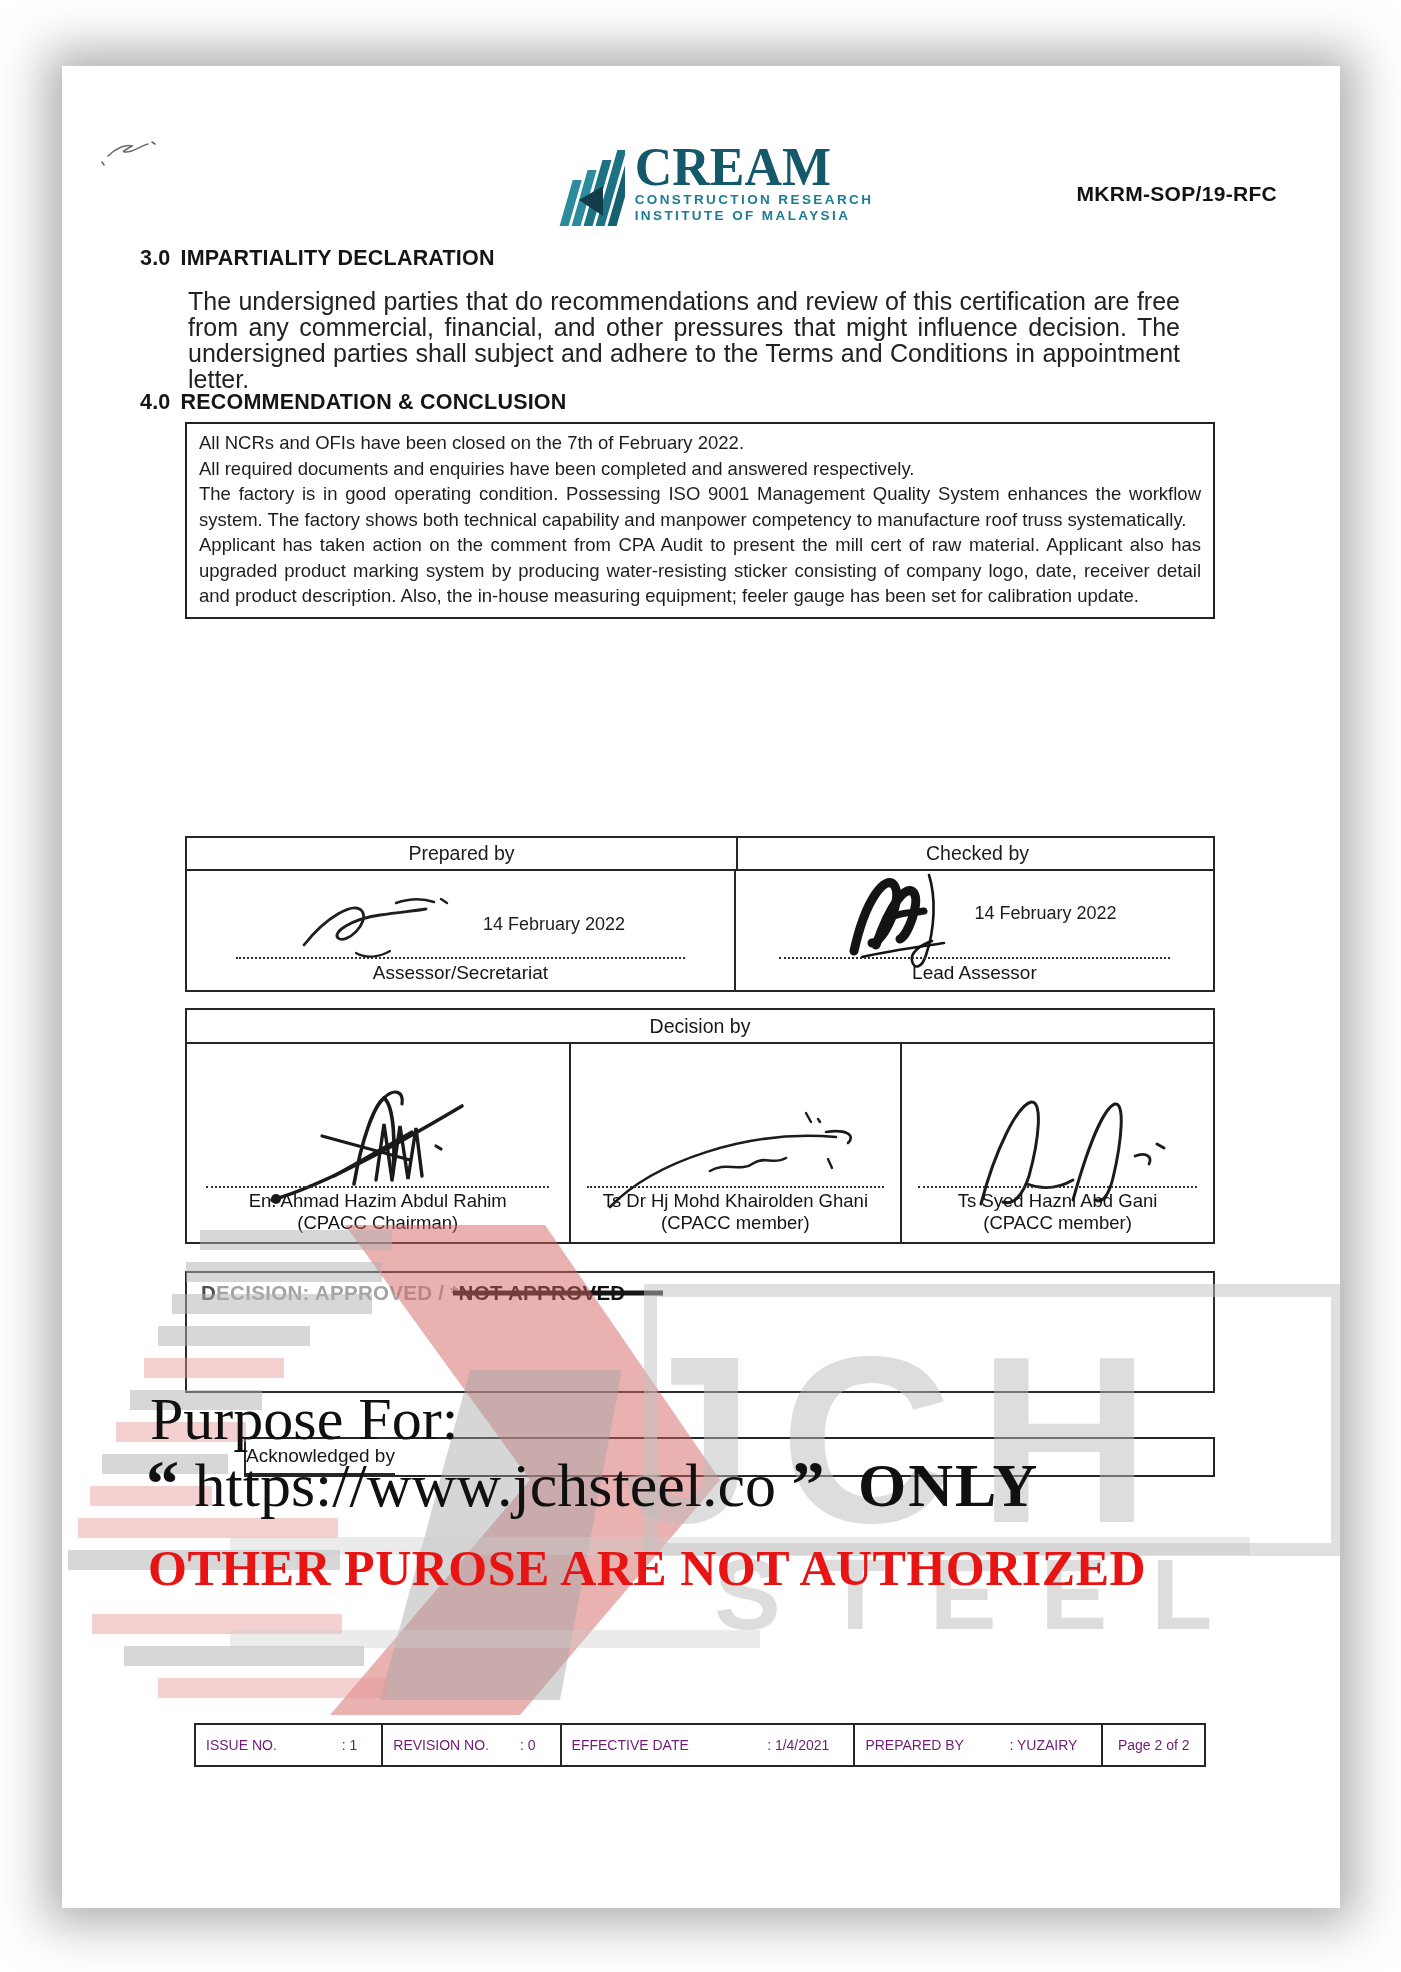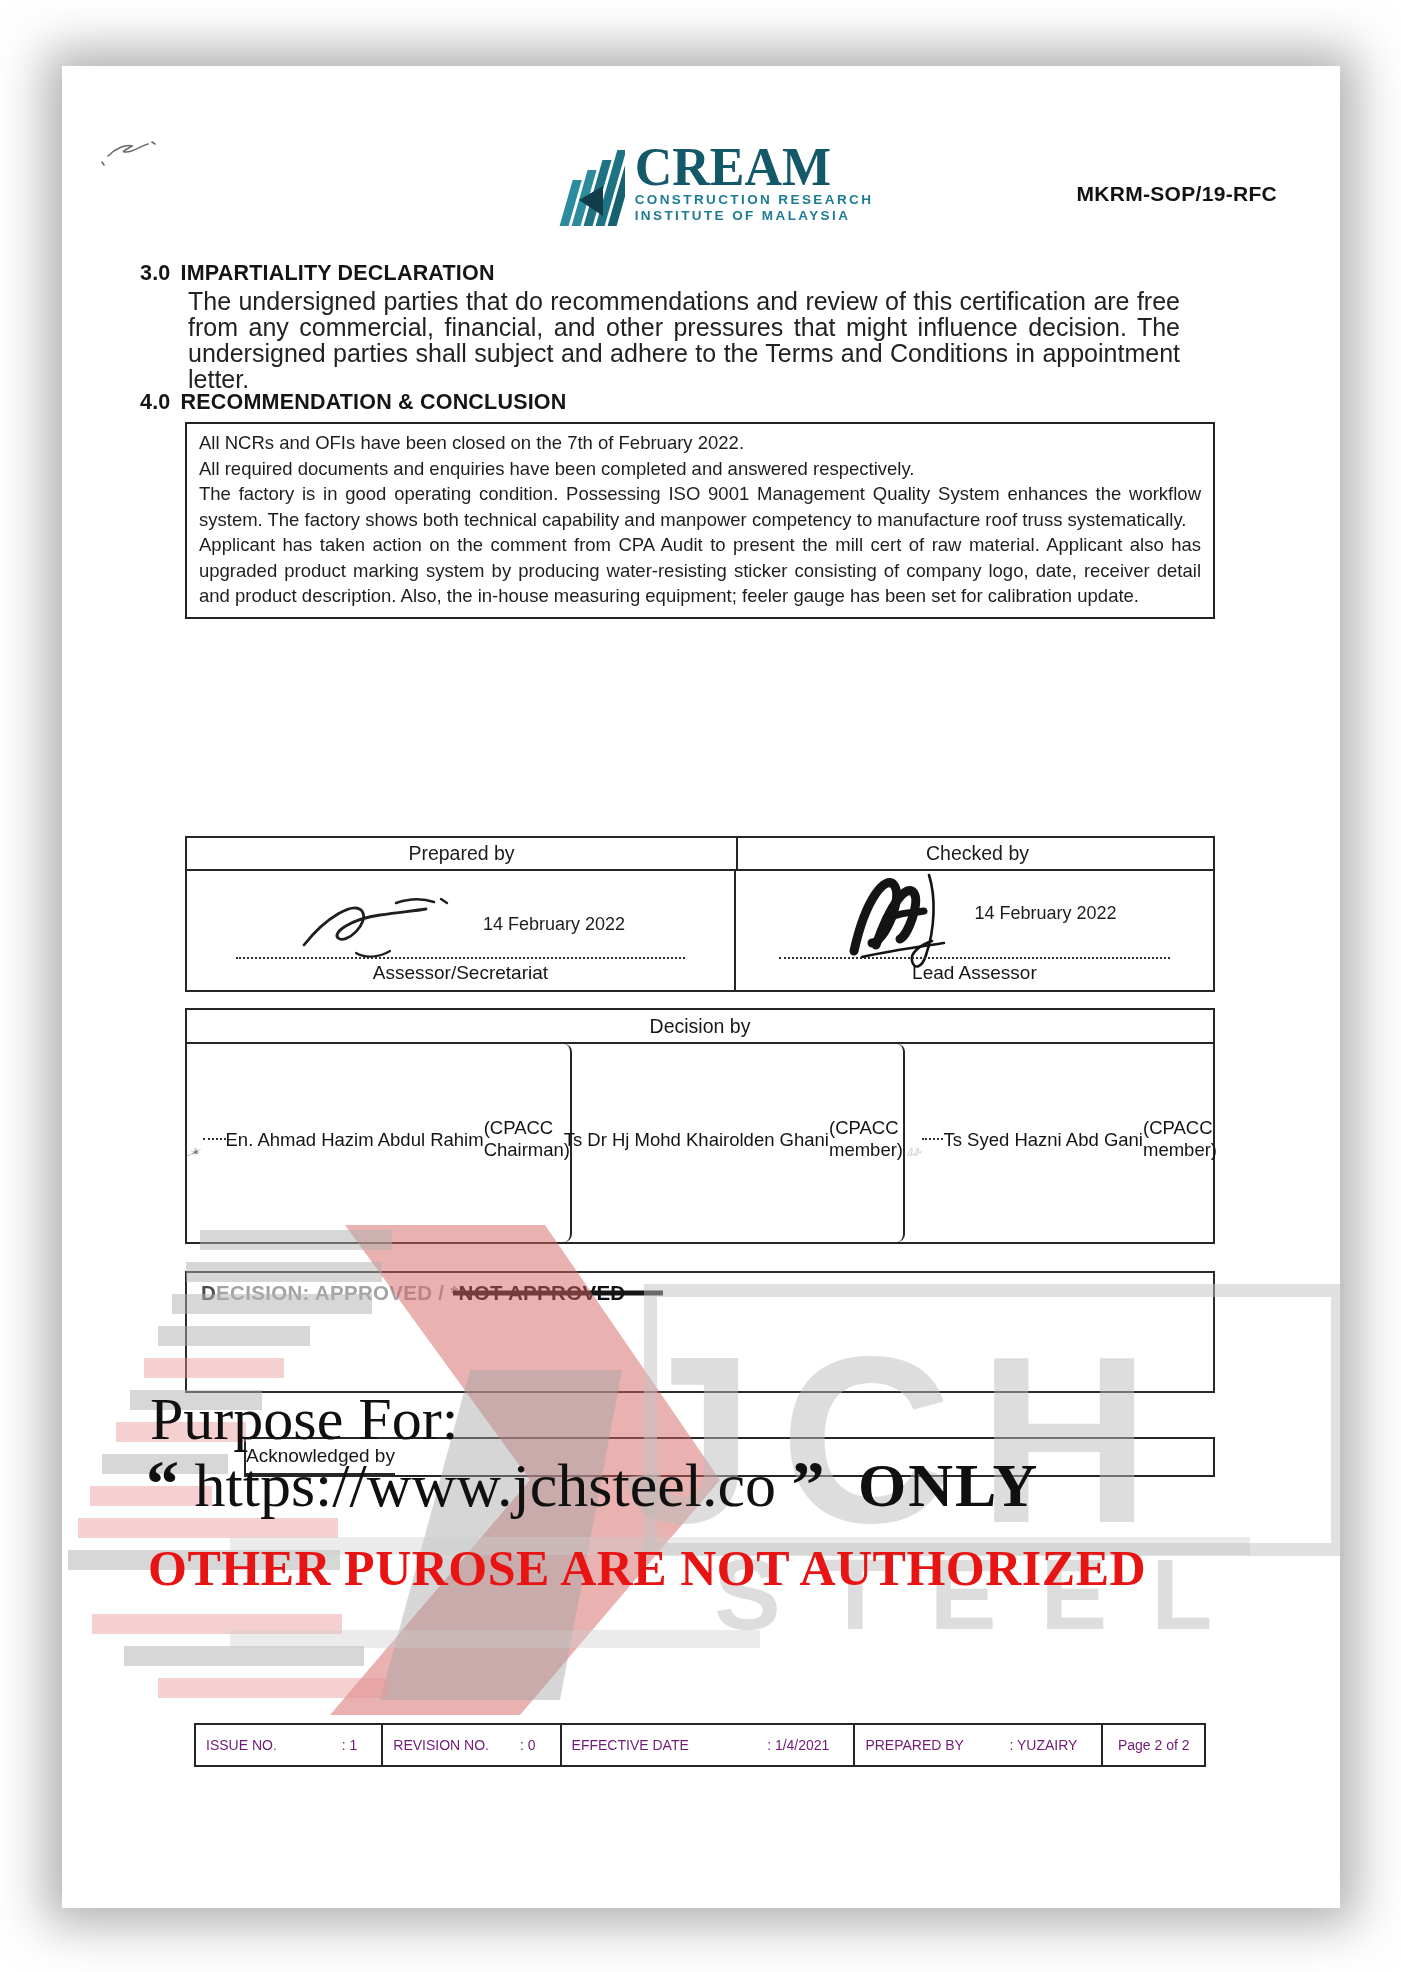--- a/index.html
+++ b/index.html
@@ -17,21 +17,21 @@
   .logo-row{left:0;right:0;top:74px;display:flex;justify-content:center;align-items:flex-start;gap:10px;}
   .logo-text{display:flex;flex-direction:column;}
   .brand{
     font-family:"Liberation Serif",serif;font-weight:700;font-size:52px;line-height:52px;
     color:#14596a;letter-spacing:0px;transform:scaleY(1.04);transform-origin:top left;
   }
   .brand-sub{font-size:13.5px;font-weight:700;color:#1d7c93;letter-spacing:2.4px;line-height:16px;}
   .doc-code{right:63px;top:116px;font-size:21px;font-weight:700;color:#121212;letter-spacing:.3px;}
   
   .h-sec{left:78px;font-size:21.5px;font-weight:700;color:#151515;letter-spacing:.2px;}
-  .h3{top:195px;}
+  .h3{top:180px;}
   .h4{top:324px;}
   .h-num{margin-right:10px;}
   .para{
     left:126px;top:222px;width:992px;font-size:25px;line-height:26px;text-align:justify;color:#222;
   }
   .ncr-box{
     left:123px;top:356px;width:1030px;border:2px solid #222;padding:6px 12px 8px 12px;box-sizing:border-box;
   }
   .ncr-box p{margin:0;font-size:18.5px;line-height:25.5px;text-align:justify;color:#1e1e1e;}
   
@@ -47,21 +47,21 @@
   .prep-cell{position:relative;display:flex;flex-direction:column;justify-content:flex-end;align-items:center;padding-bottom:6px;}
   .cellL{width:551px;border-right:2px solid #262626;box-sizing:border-box;}
   .cellR{width:479px;box-sizing:border-box;}
   .sig-row{display:flex;align-items:center;gap:12px;margin-bottom:-14px;}
   .sig-date{font-size:18px;color:#1d1d1d;white-space:nowrap;position:relative;top:-8px;}
   .dotline{border-bottom:2.5px dotted #2e2e2e;width:82%;height:0;}
   .role{font-size:19px;color:#161616;margin-top:3px;}
   .dec-tbl{left:123px;top:942px;width:1030px;display:flex;flex-direction:column;}
   .dec-head{height:32px;}
   .dec-body{display:flex;height:198px;}
-  .dec-cell{position:relative;display:flex;flex-direction:row;justify-content:flex-end;align-items:center;box-sizing:border-box;padding-bottom:8px;border-radius:8px;}
+  .dec-cell{position:relative;display:flex;flex-direction:column;justify-content:flex-end;align-items:center;box-sizing:border-box;padding-bottom:8px;}
   .dec-c1{width:385px;border-right:2px solid #262626;}
   .dec-c2{width:333px;border-right:2px solid #262626;}
   .dec-c3{width:312px;}
   .dec-sig{margin-bottom:-26px;}
   .dec-name{font-size:18.5px;color:#141414;margin-top:2px;white-space:nowrap;}
   .dec-role{font-size:18.5px;color:#141414;}
   .dotline2{border-bottom:2.5px dotted #2e2e2e;width:90%;height:0;}
   
   .decision-box{left:123px;top:1205px;width:1030px;height:122px;border:2px solid #2b2b2b;box-sizing:border-box;padding:8px 14px;}
   .decision-line{font-size:20.5px;font-weight:700;letter-spacing:.3px;}

